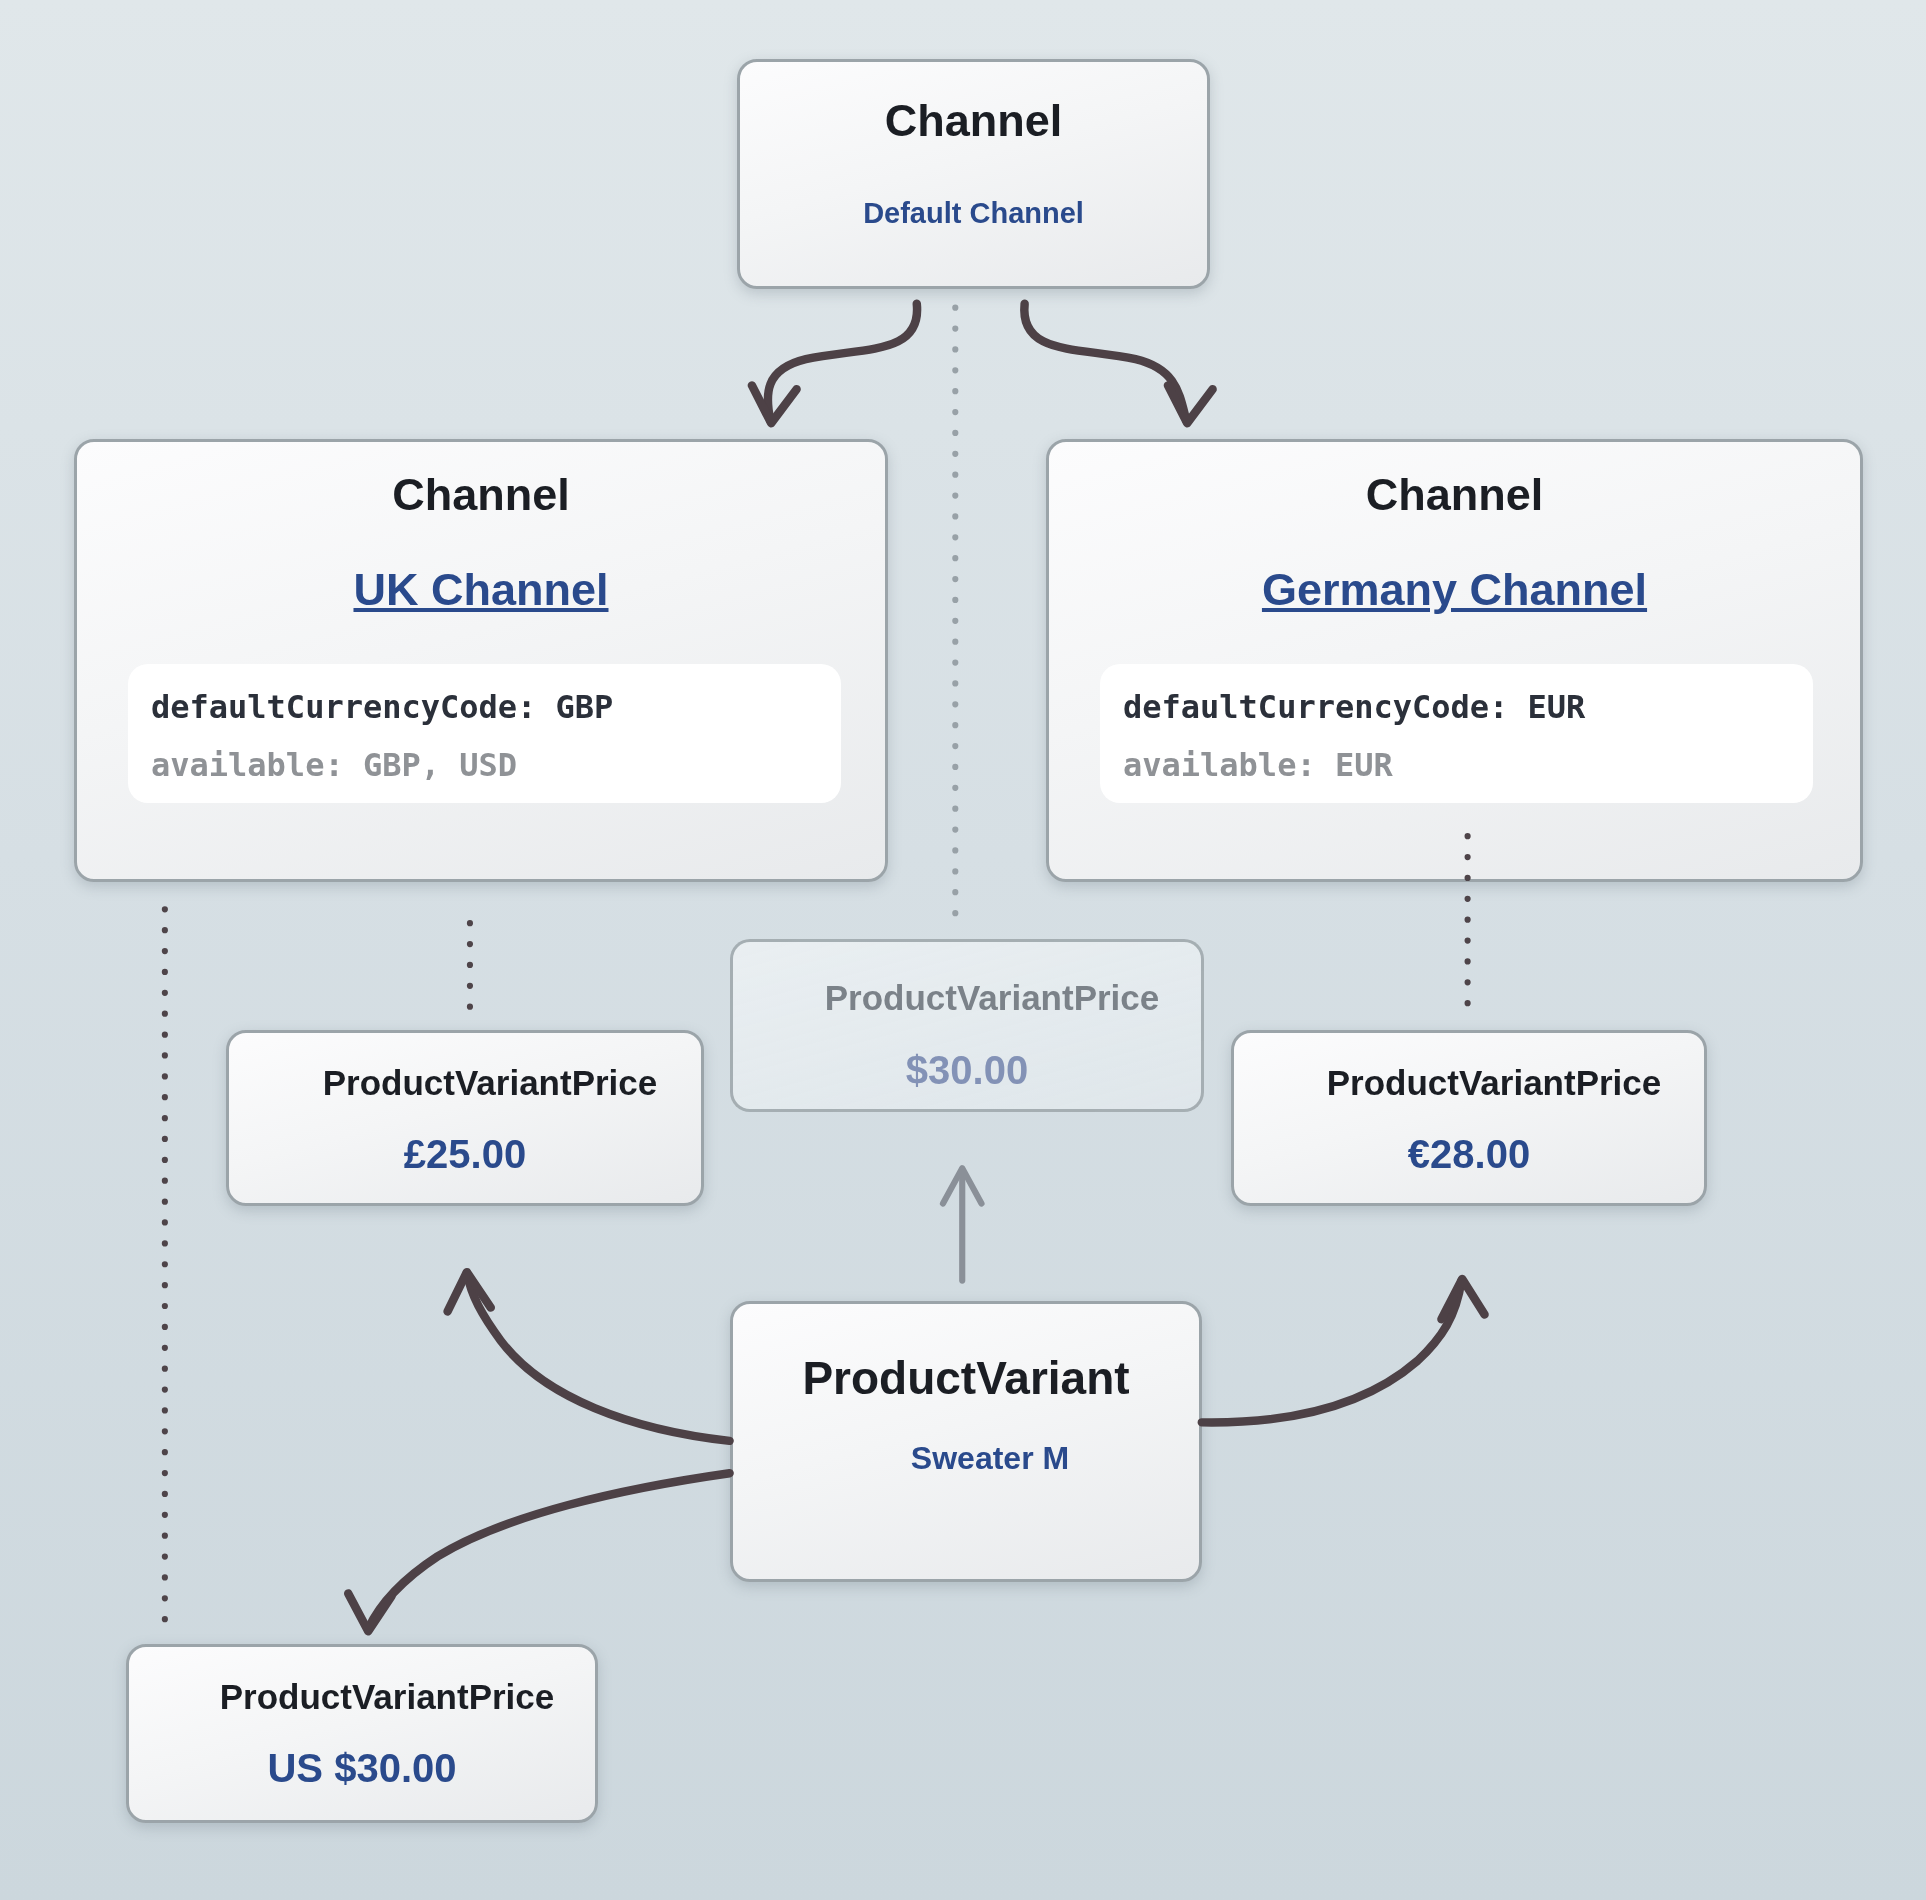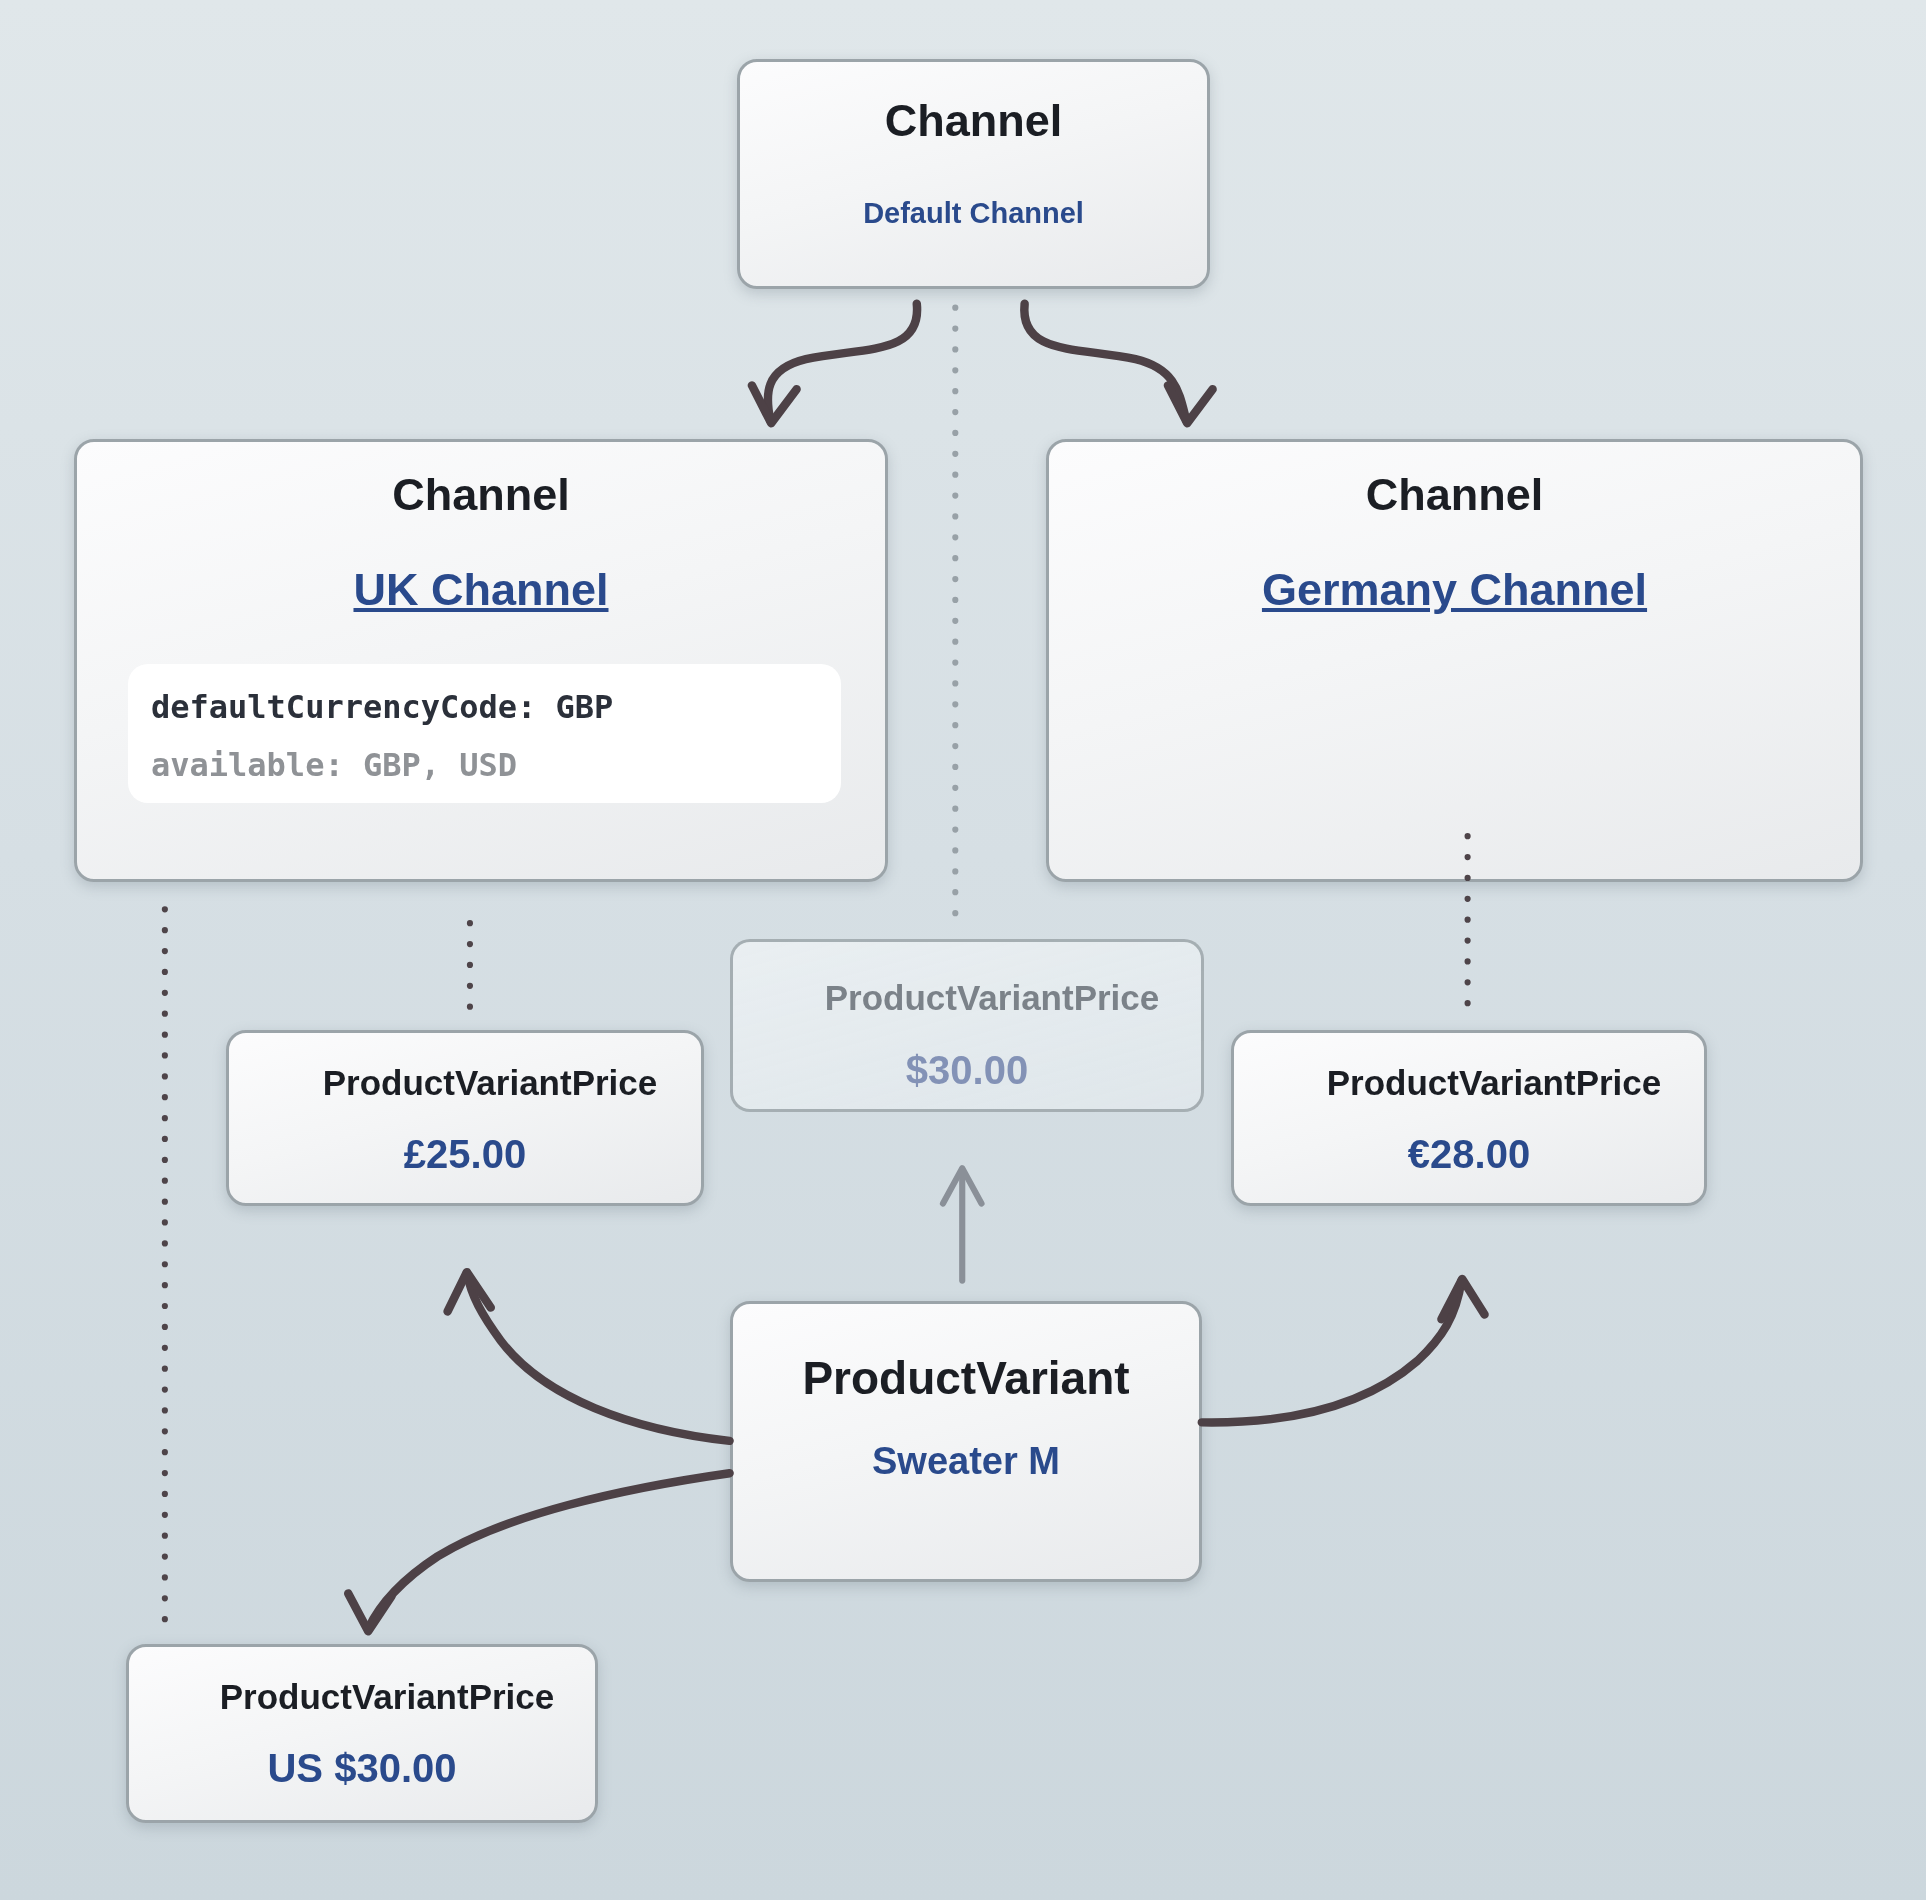--- a/index.html
+++ b/index.html
@@ -91,21 +91,21 @@
     white-space:pre;
     font-weight:bold;
     color:var(--code_gray);
     line-height:1.3;
   }
 
   .price .node-type{top:31px;font-size:35px;padding-left:25px;}
   .price .node-name{top:99px;font-size:40px;}
 
   .variant .node-type{top:49px;font-size:46px;}
-  .variant .node-name{top:137px;font-size:38px;}
+  .variant .node-name{top:137px;font-size:32px;margin-left:24px;}
 
   .faded{
     background:linear-gradient(165deg, rgba(250,252,253,0.55) 0%, rgba(237,242,245,0.45) 100%);
     border:3.1px solid rgba(154,163,168,0.85);
     box-shadow:none;
   }
   .faded .node-type{top:37px;font-size:35px;color:var(--faded_title);}
   .faded .node-name{top:106px;font-size:40px;color:var(--faded_value);}
 </style>
 </head>
@@ -161,20 +161,24 @@
     <div class="node-name">UK Channel</div>
     <div class="code-block">
       <div class="code-line1">defaultCurrencyCode: GBP</div>
       <div class="code-line2">available: GBP, USD</div>
     </div>
   </div>
 
   <div class="node channel" style="left:1046px;top:439px;width:817px;height:443px;">
     <div class="node-type">Channel</div>
     <div class="node-name">Germany Channel</div>
+    <div class="code-block">
+      <div class="code-line1">defaultCurrencyCode: EUR</div>
+      <div class="code-line2">available: EUR</div>
+    </div>
   </div>
 
   <div class="node price faded" style="left:730px;top:939px;width:474px;height:173px;">
     <div class="node-type">ProductVariantPrice</div>
     <div class="node-name">$30.00</div>
   </div>
 
   <div class="node price" style="left:226px;top:1030px;width:478px;height:176px;">
     <div class="node-type">ProductVariantPrice</div>
     <div class="node-name">£25.00</div>

